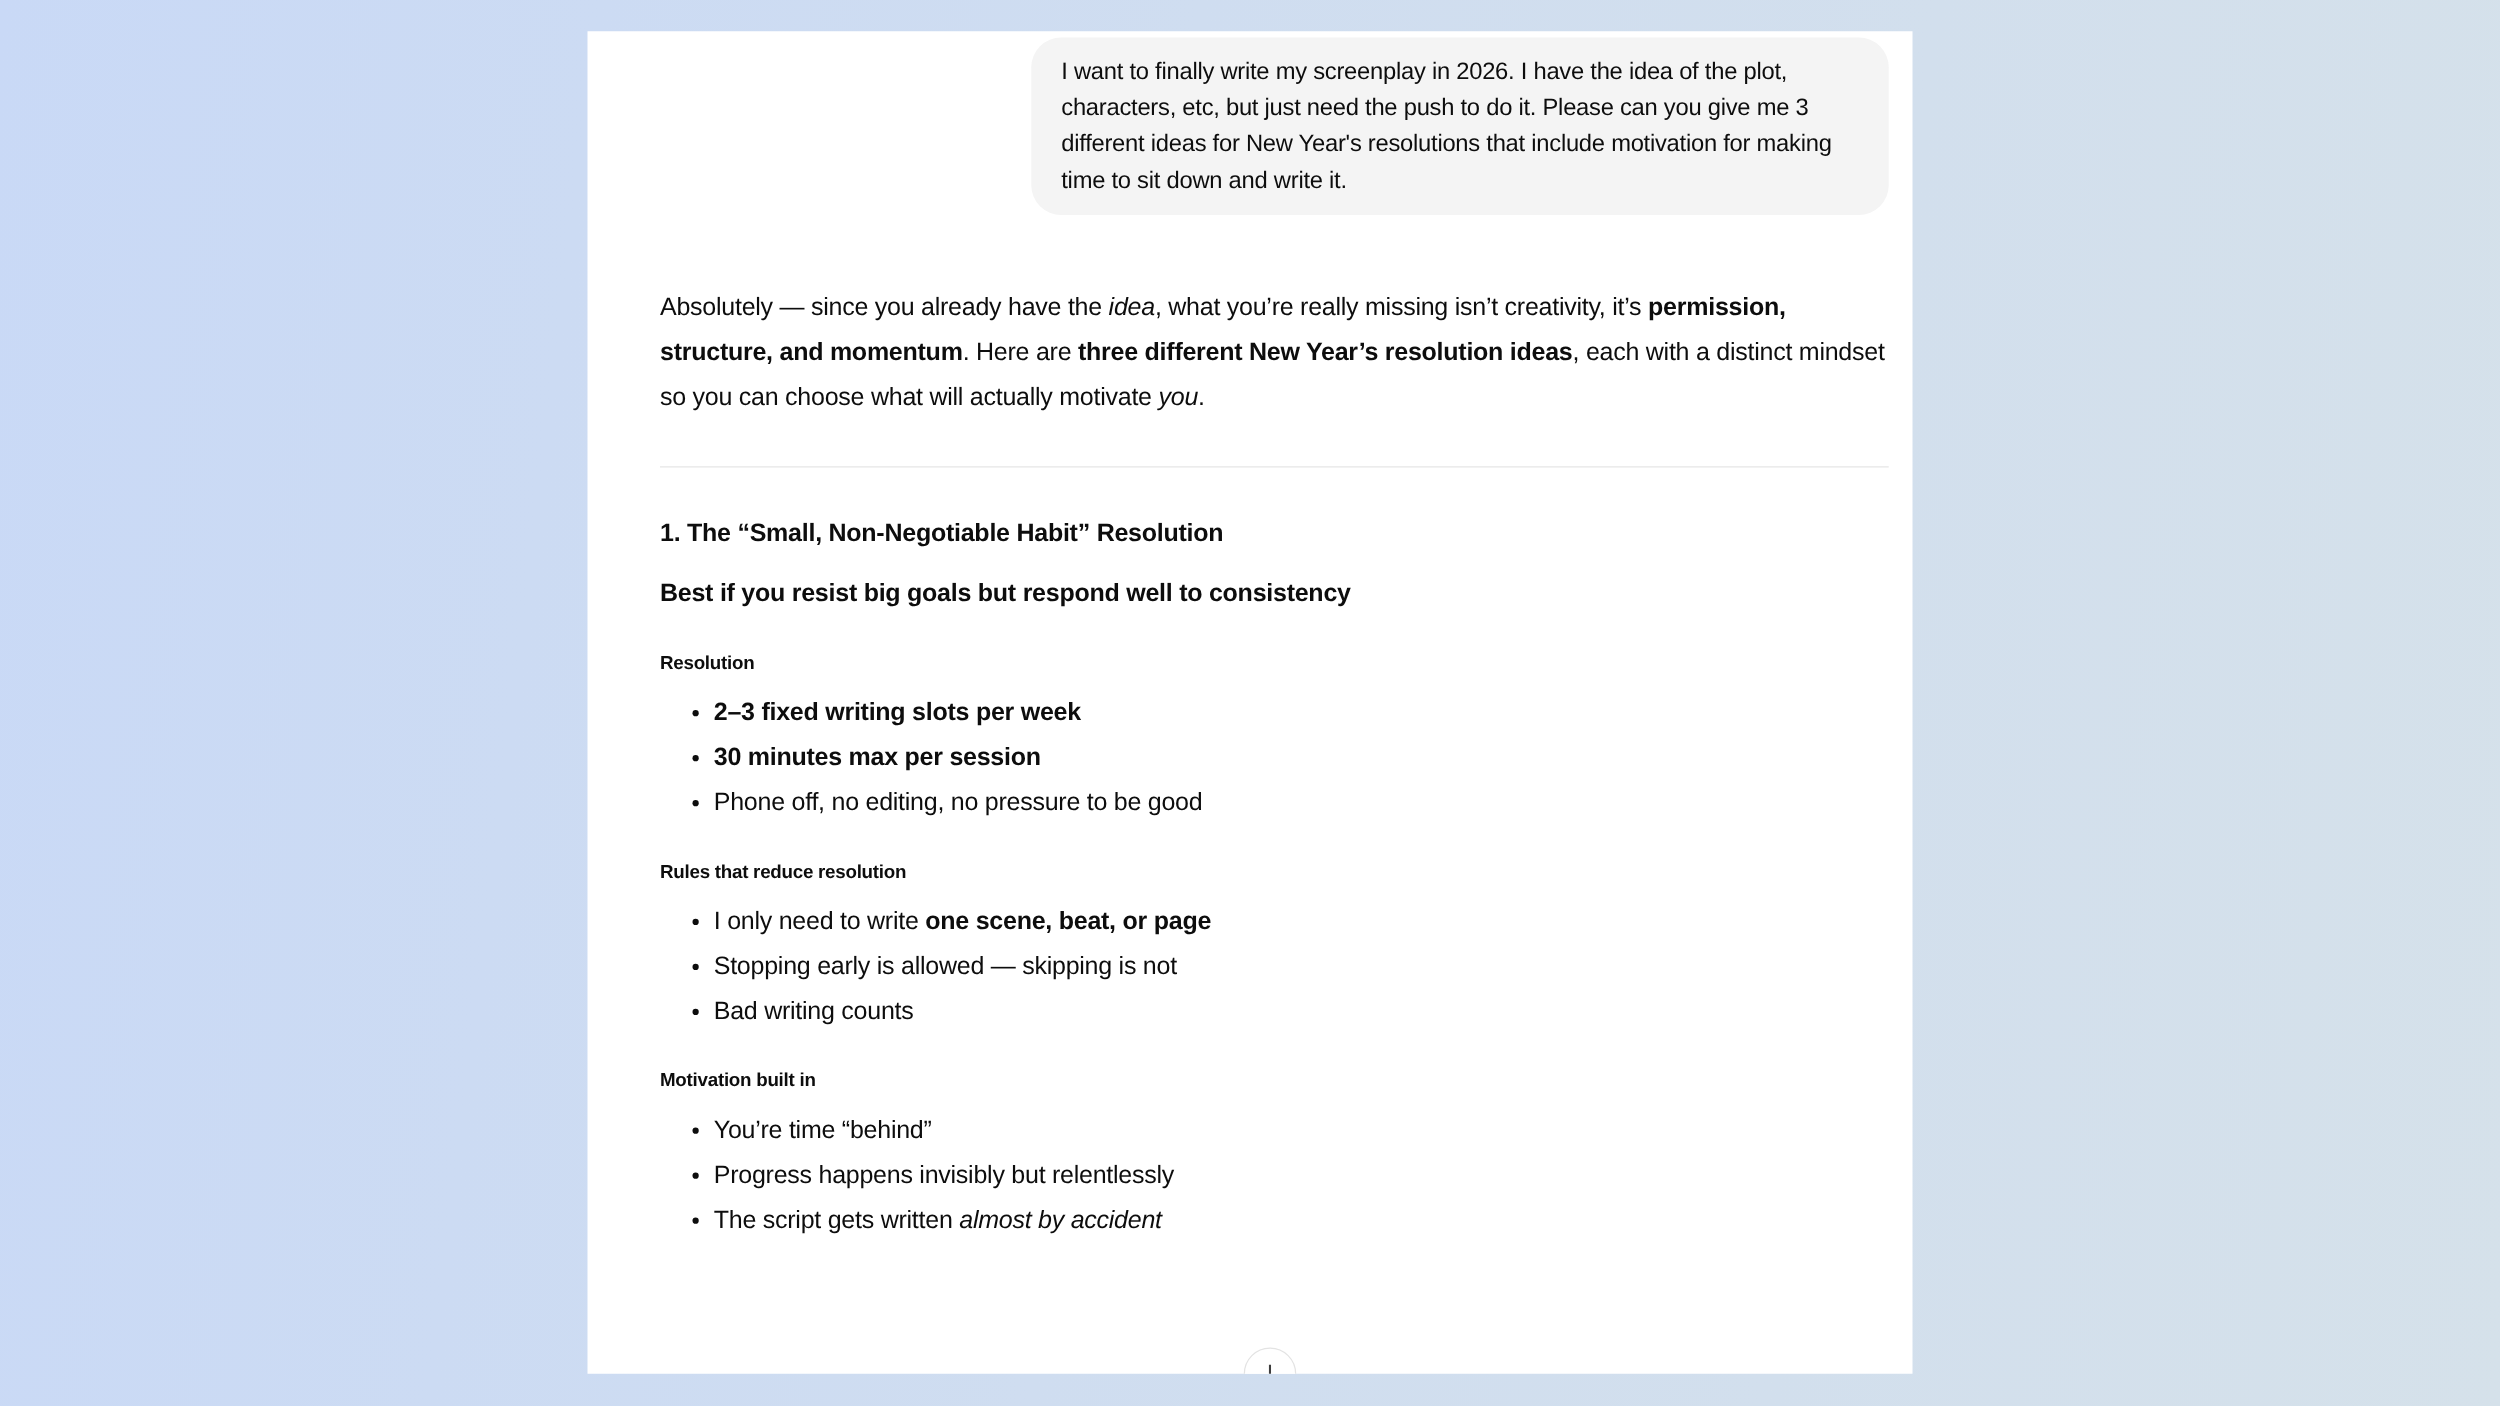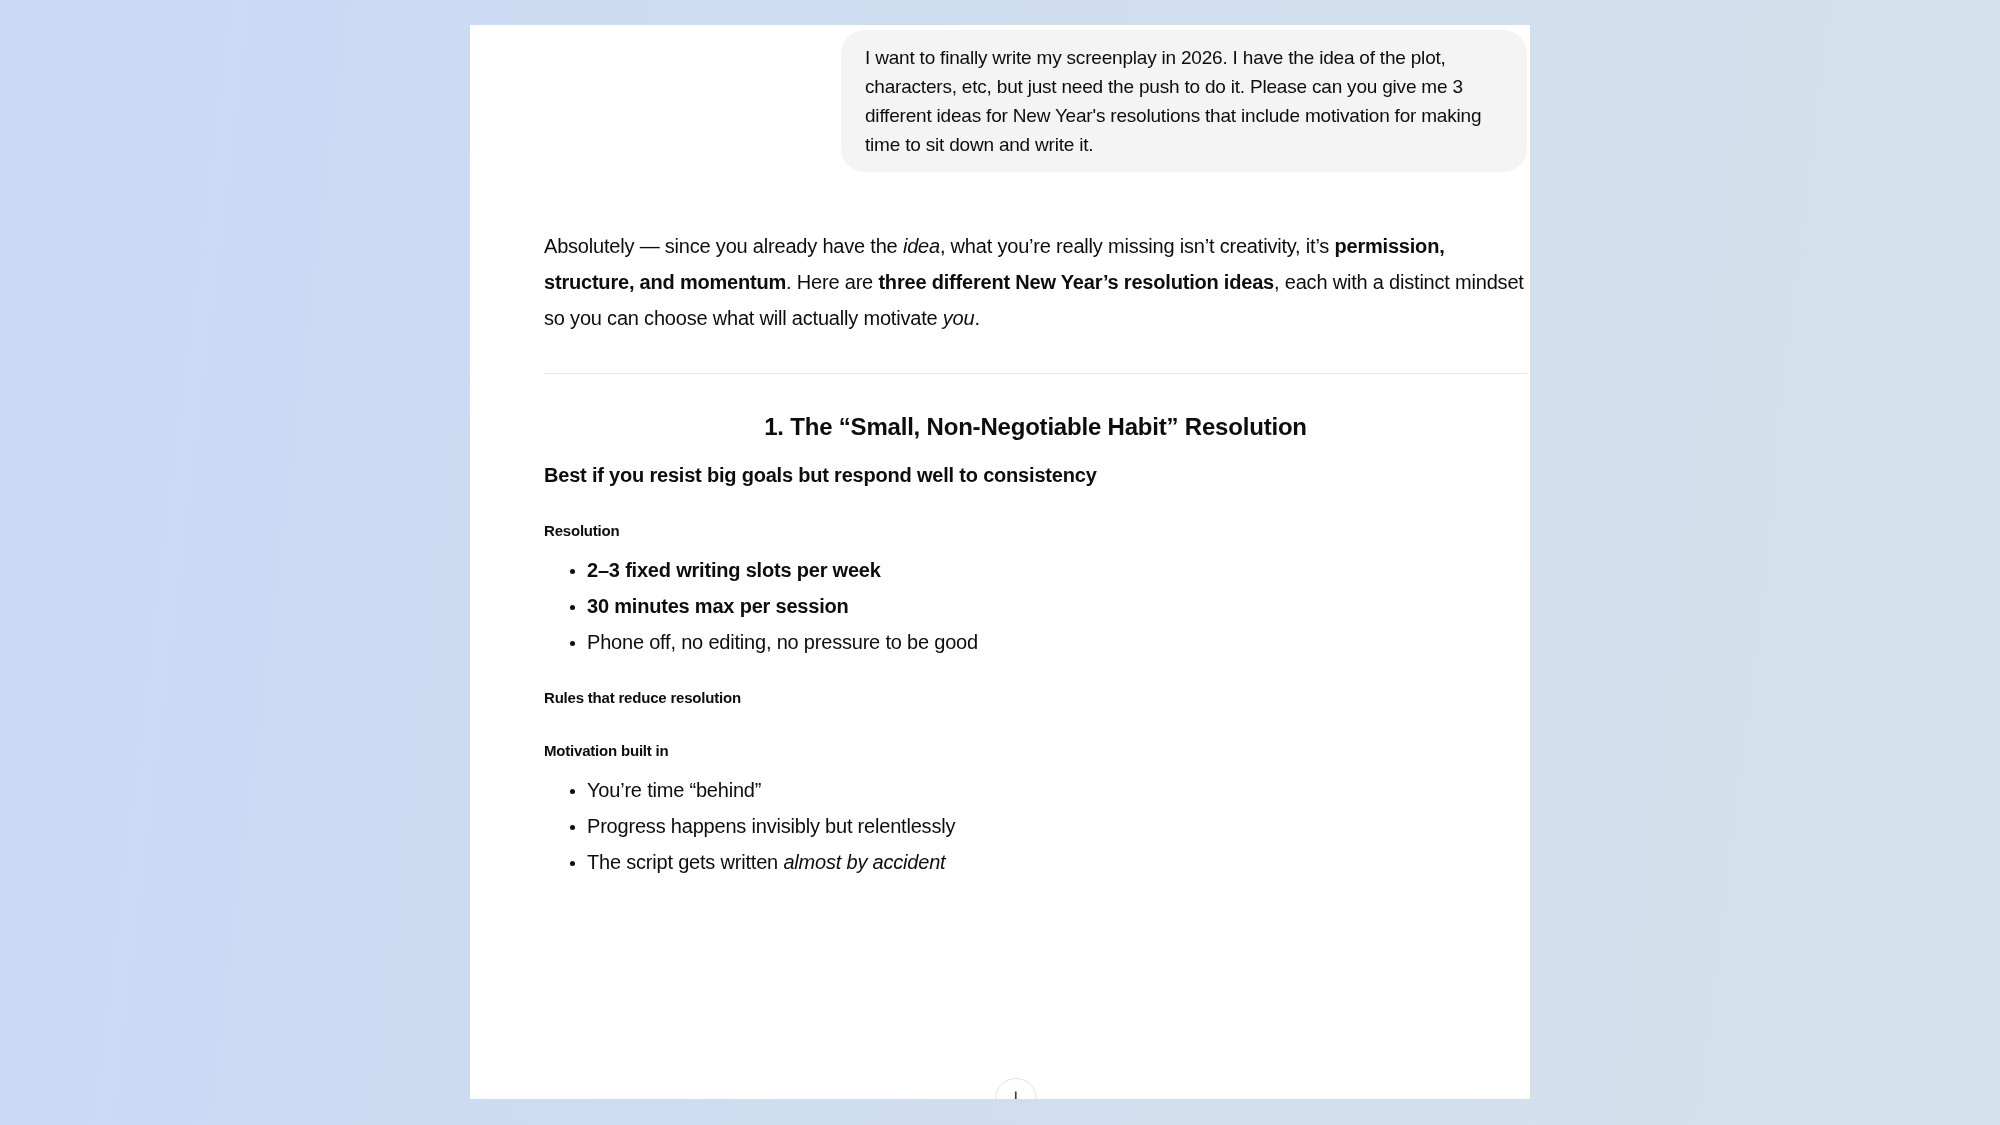--- a/index.html
+++ b/index.html
@@ -15,21 +15,21 @@
     background: linear-gradient(97deg, #c9d9f6 0%, #cfddf0 45%, #d5e1ea 100%);
   }
   .panel {
     position: absolute;
     left: 470px; top: 25px;
     width: 1060px; height: 1074px;
     background: #ffffff;
     overflow: hidden;
   }
   .thread {
-    margin-left: 74px;
+    margin-left: 58px;
     width: 983px;
     padding-top: 5px;
     color: #0d0d0d;
     letter-spacing: -0.2px;
   }
   .user-row { display: flex; justify-content: flex-end; }
   .user-bubble {
     width: 686px;
     background: #f4f4f4;
     border-radius: 24px;
@@ -42,24 +42,23 @@
   .assistant b { font-weight: 700; }
   .assistant i { font-style: italic; }
   p.intro { margin: 56px 0 0; }
   hr.divider {
     margin: 37px 0 0;
     border: 0; height: 0;
     border-top: 1px solid #e6e6e6;
   }
   h2.section-title {
     margin: 35px 0 0;
-    font-size: 24px;
+    font-size: 20px;
     line-height: 36px;
     font-weight: 700;
-    text-align: center;
   }
   p.subtitle { margin: 12px 0 0; font-weight: 700; }
   h3.sub-heading {
     margin: 23px 0 0;
     font-size: 15px;
     line-height: 30px;
     font-weight: 700;
   }
   p.quote { margin: 13px 0 0; font-weight: 700; }
   ul.bullets {
@@ -109,20 +108,25 @@
 
         <h3 class="sub-heading">Resolution</h3>
 
         <ul class="bullets">
           <li><b>2–3 fixed writing slots per week</b></li>
           <li><b>30 minutes max per session</b></li>
           <li>Phone off, no editing, no pressure to be good</li>
         </ul>
 
         <h3 class="sub-heading">Rules that reduce resolution</h3>
+        <ul class="bullets">
+          <li>I only need to write <b>one scene, beat, or page</b></li>
+          <li>Stopping early is allowed — skipping is not</li>
+          <li>Bad writing counts</li>
+        </ul>
 
         <h3 class="sub-heading">Motivation built in</h3>
         <ul class="bullets">
           <li>You’re time “behind”</li>
           <li>Progress happens invisibly but relentlessly</li>
           <li>The script gets written <i>almost by accident</i></li>
         </ul>
       </div>
 
     </div>

